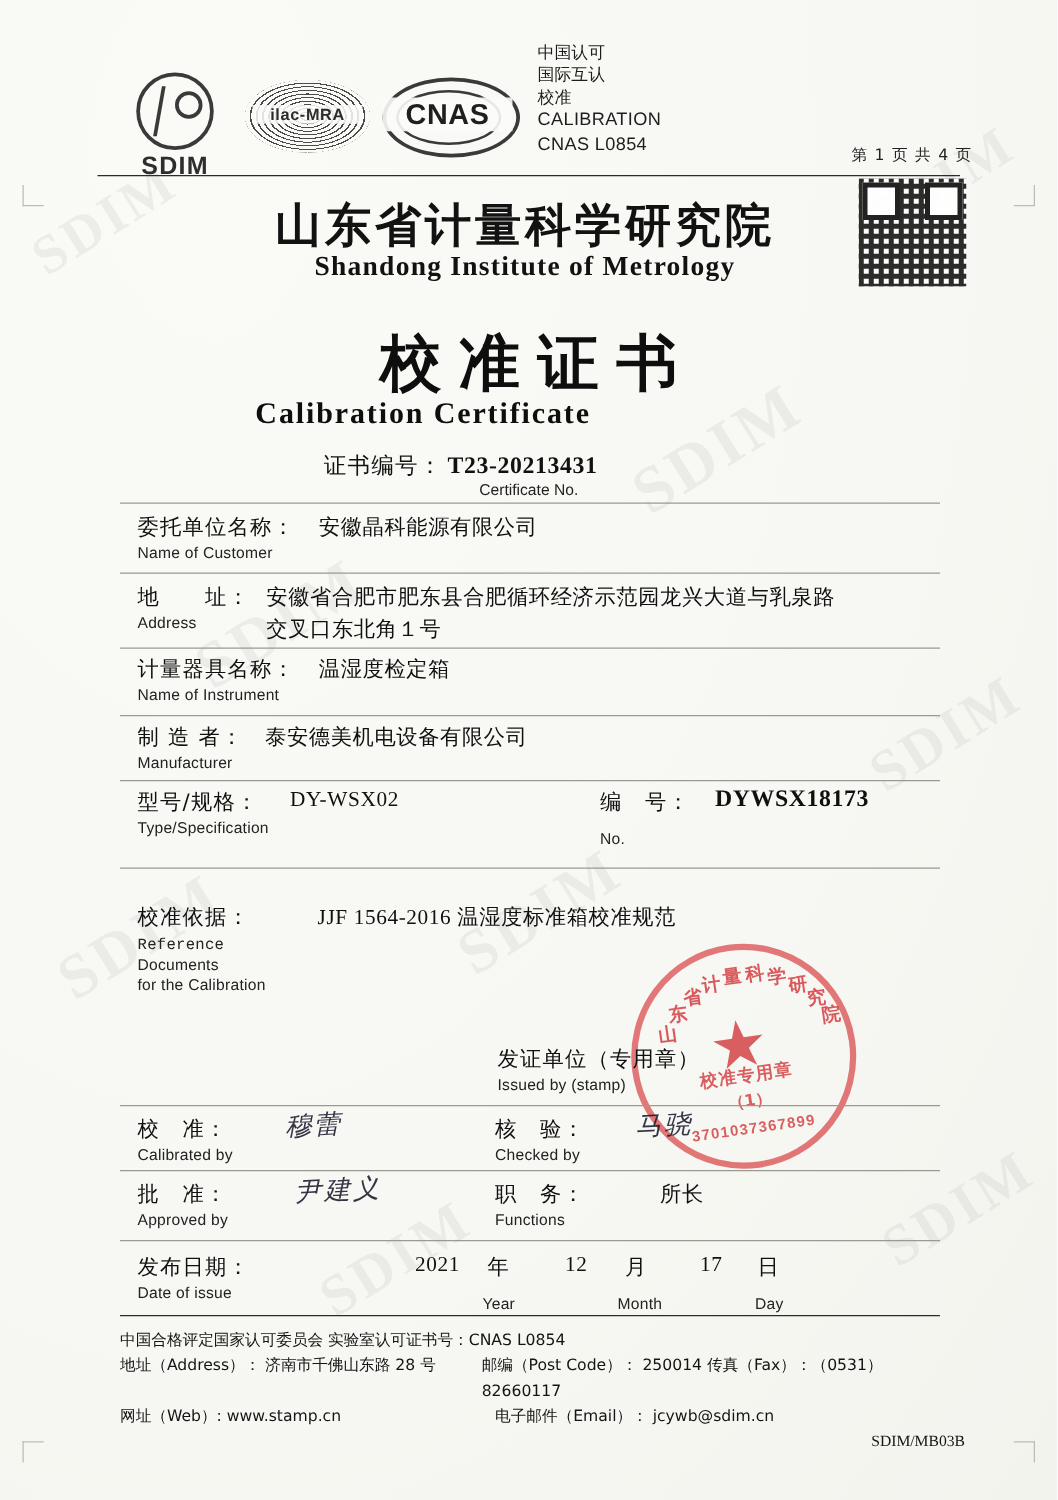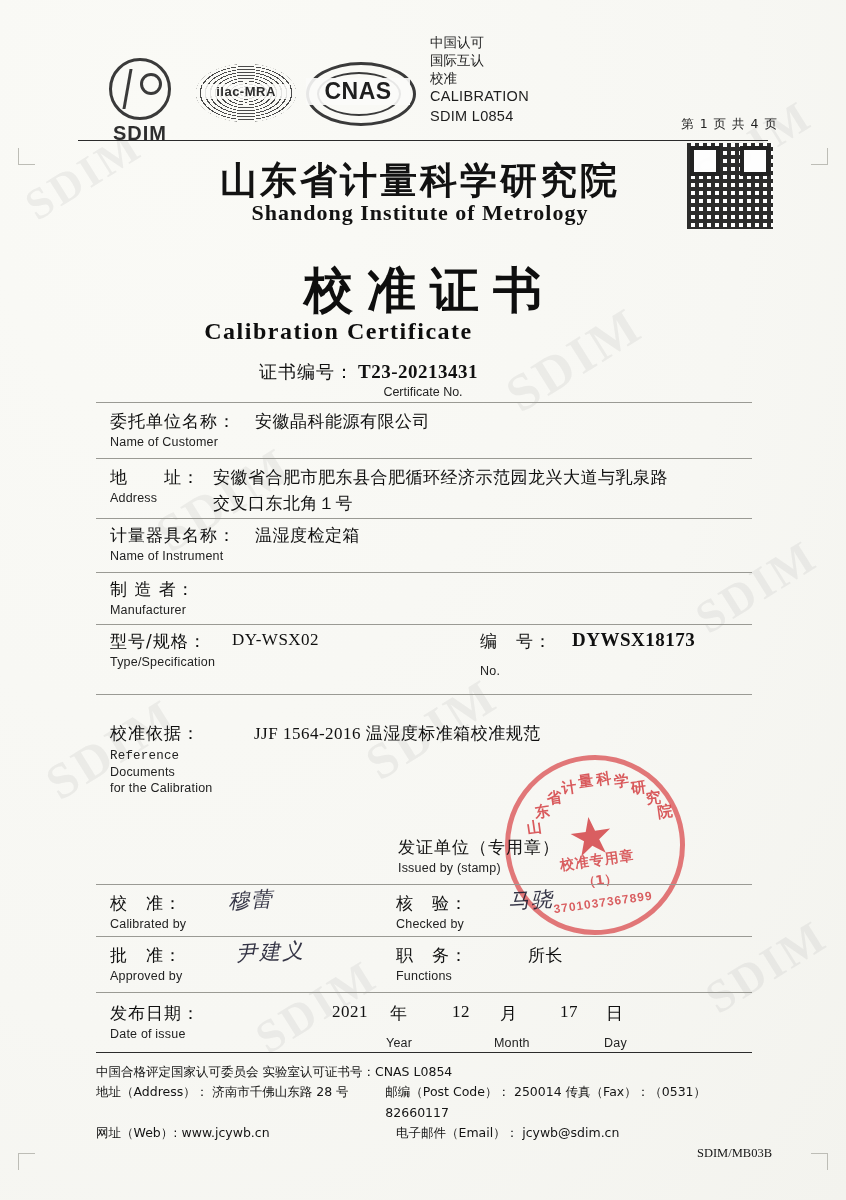--- a/index.html
+++ b/index.html
@@ -513,21 +513,21 @@
     <div class="logo-cnas">
       <div class="ellipse"></div>
       <div class="name">CNAS</div>
     </div>
 
     <div class="cnas-text">
       <div class="cn">中国认可</div>
       <div class="cn">国际互认</div>
       <div class="cn">校准</div>
       <div class="en">CALIBRATION</div>
-      <div class="en">SDIM L0854</div>
+      <div class="en">CNAS L0854</div>
     </div>
 
     <div class="page-num">第 1 页 共 4 页</div>
   </div>
 
   <div class="rule"></div>
 
   <div class="inst-cn">山东省计量科学研究院</div>
   <div class="inst-en">Shandong  Institute  of  Metrology</div>
   <div class="qrcode"></div>
@@ -565,20 +565,21 @@
     <div class="lbl-en">Name of Instrument</div>
   </div>
   <div class="val-cn" style="left:255px; top:524px;">温湿度检定箱</div>
 
   <div class="hr-thin" style="top:572px;"></div>
 
   <div class="field" style="top:578px;">
     <div class="lbl-cn">制 造 者：</div>
     <div class="lbl-en">Manufacturer</div>
   </div>
+  <div class="val-cn" style="left:212px; top:578px;">泰安德美机电设备有限公司</div>
 
   <div class="hr-thin" style="top:624px;"></div>
 
   <div class="field" style="top:630px;">
     <div class="lbl-cn">型号/规格：</div>
     <div class="lbl-en">Type/Specification</div>
   </div>
   <div class="val-mono" style="left:232px; top:630px;">DY-WSX02</div>
   <div class="lbl-cn" style="position:absolute; left:480px; top:630px;">编　号：</div>
   <div class="lbl-en" style="position:absolute; left:480px; top:662px;">No.</div>
@@ -666,18 +667,18 @@
 
   <div class="hr-thin" style="top:1052px; background:#2b2b2b;"></div>
 
   <div class="footer">
     <div>中国合格评定国家认可委员会  实验室认可证书号：CNAS L0854</div>
     <div class="footer-row">
       <div style="width:300px;">地址（Address）：  济南市千佛山东路 28 号</div>
       <div>邮编（Post Code）： 250014 传真（Fax）：（0531）82660117</div>
     </div>
     <div class="footer-row">
-      <div style="width:300px;">网址（Web）: www.jcywb.cn</div>
+      <div style="width:300px;">网址（Web）: www.stamp.cn</div>
       <div>电子邮件（Email）： jcywb@sdim.cn</div>
     </div>
   </div>
   <div class="doc-code">SDIM/MB03B</div>
 </div>
 
 </body></html>

